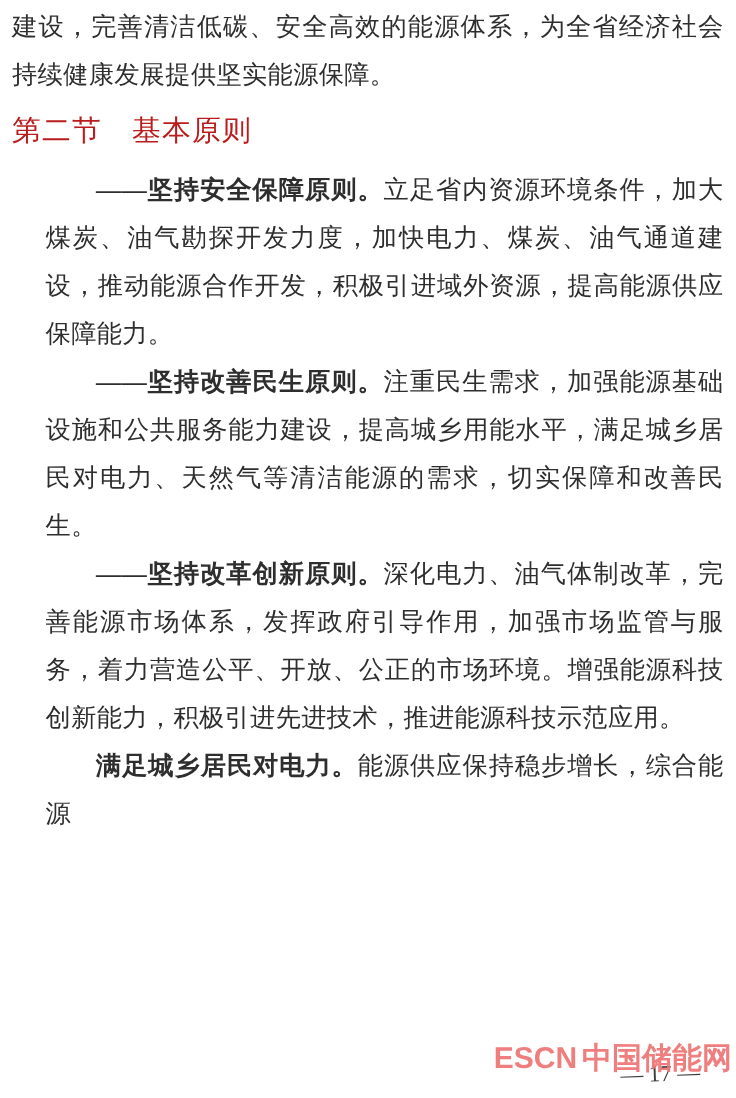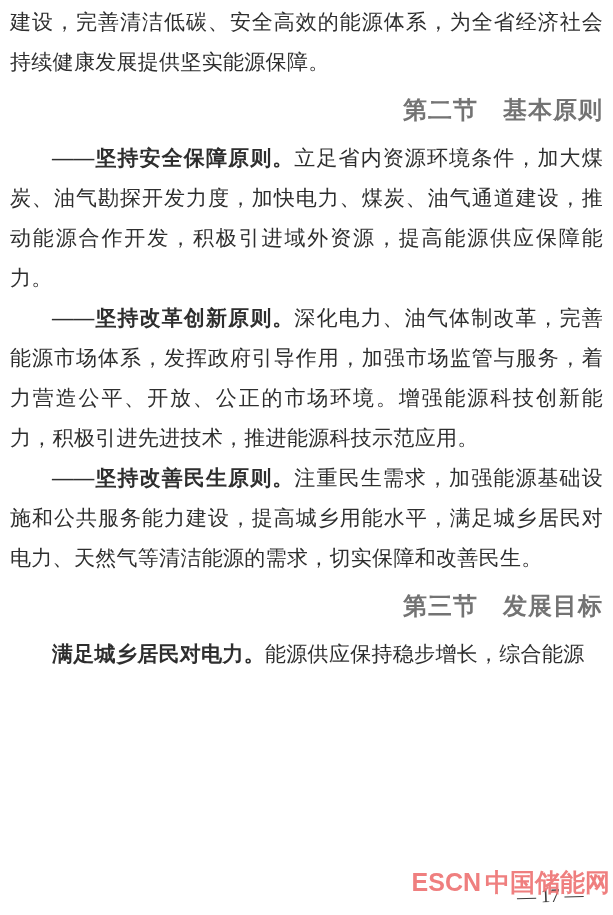--- a/index.html
+++ b/index.html
@@ -17,31 +17,31 @@
   }
   .body-p {
     margin: 0;
     font-size: 21px;
     line-height: 40px;
     letter-spacing: 0.3px;
     text-align: justify;
     text-justify: inter-character;
     color: #2e2e2e;
   }
-  .indent { text-indent: 2em; }
+  .indent { text-indent: 2em; margin-left: 28px; }
   .lead { font-weight: bold; }
   .heading {
     margin: 8px 0;
     font-family: "Liberation Sans", "DejaVu Sans", sans-serif;
-    font-weight: bold;
+    font-weight: normal;
     font-size: 24px;
     line-height: 40px;
-    text-align: right;
+    text-align: left;
     letter-spacing: 1px;
-    color: #737373;
+    color: #b91c1c;
   }
   .page-number {
     position: absolute;
     right: 30px;
     bottom: 8px;
     font-size: 19px;
     color: #3d3d3d;
     transform: rotate(-2deg);
     z-index: 1;
     white-space: nowrap;
@@ -68,25 +68,24 @@
   <div class="content">
 
     <p class="body-p"><span>建设，完善清洁低碳、安全高效的能源体系，为全省经济社会持续健康发展提供坚实能源保障。</span></p>
 
     <h2 class="heading">第二节　基本原则</h2>
 
     <p class="body-p indent"><span class="lead">——坚持安全保障原则。</span><span>立足省内资源环境条件，加大煤炭、油气勘探开发力度，加快电力、煤炭、油气通道建设，推动能源合作开发，积极引进域外资源，提高能源供应保障能力。</span></p>
 
 
 
+    <p class="body-p indent"><span class="lead">——坚持改善民生原则。</span><span>注重民生需求，加强能源基础设施和公共服务能力建设，提高城乡用能水平，满足城乡居民对电力、天然气等清洁能源的需求，切实保障和改善民生。</span></p>
+
     <p class="body-p indent"><span class="lead">——坚持改革创新原则。</span><span>深化电力、油气体制改革，完善能源市场体系，发挥政府引导作用，加强市场监管与服务，着力营造公平、开放、公正的市场环境。增强能源科技创新能力，积极引进先进技术，推进能源科技示范应用。</span></p>
 
-    <p class="body-p indent"><span class="lead">——坚持改善民生原则。</span><span>注重民生需求，加强能源基础设施和公共服务能力建设，提高城乡用能水平，满足城乡居民对电力、天然气等清洁能源的需求，切实保障和改善民生。</span></p>
-
-    <h2 class="heading">第三节　发展目标</h2>
 
     <p class="body-p indent"><span class="lead">满足城乡居民对电力。</span><span>能源供应保持稳步增长，综合能源</span></p>
 
   </div>
 
   <div class="page-number">— 17 —</div>
 
   <div class="watermark"><span class="wm-latin">ESCN</span><span class="wm-cjk">中国储能网</span></div>
 </div>
 

